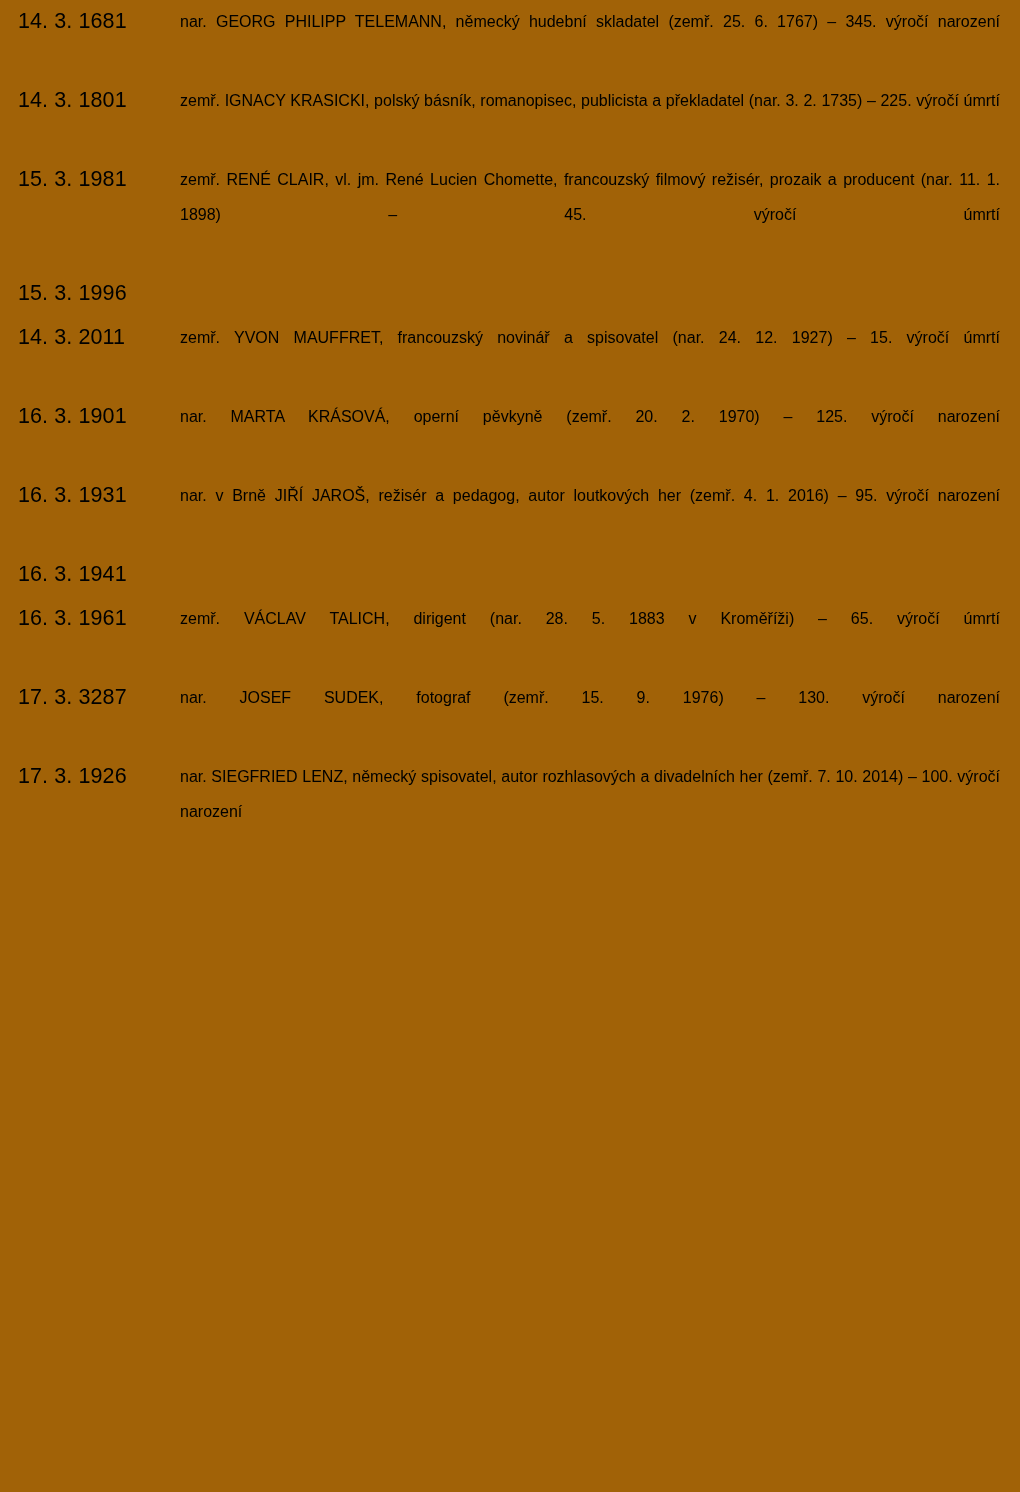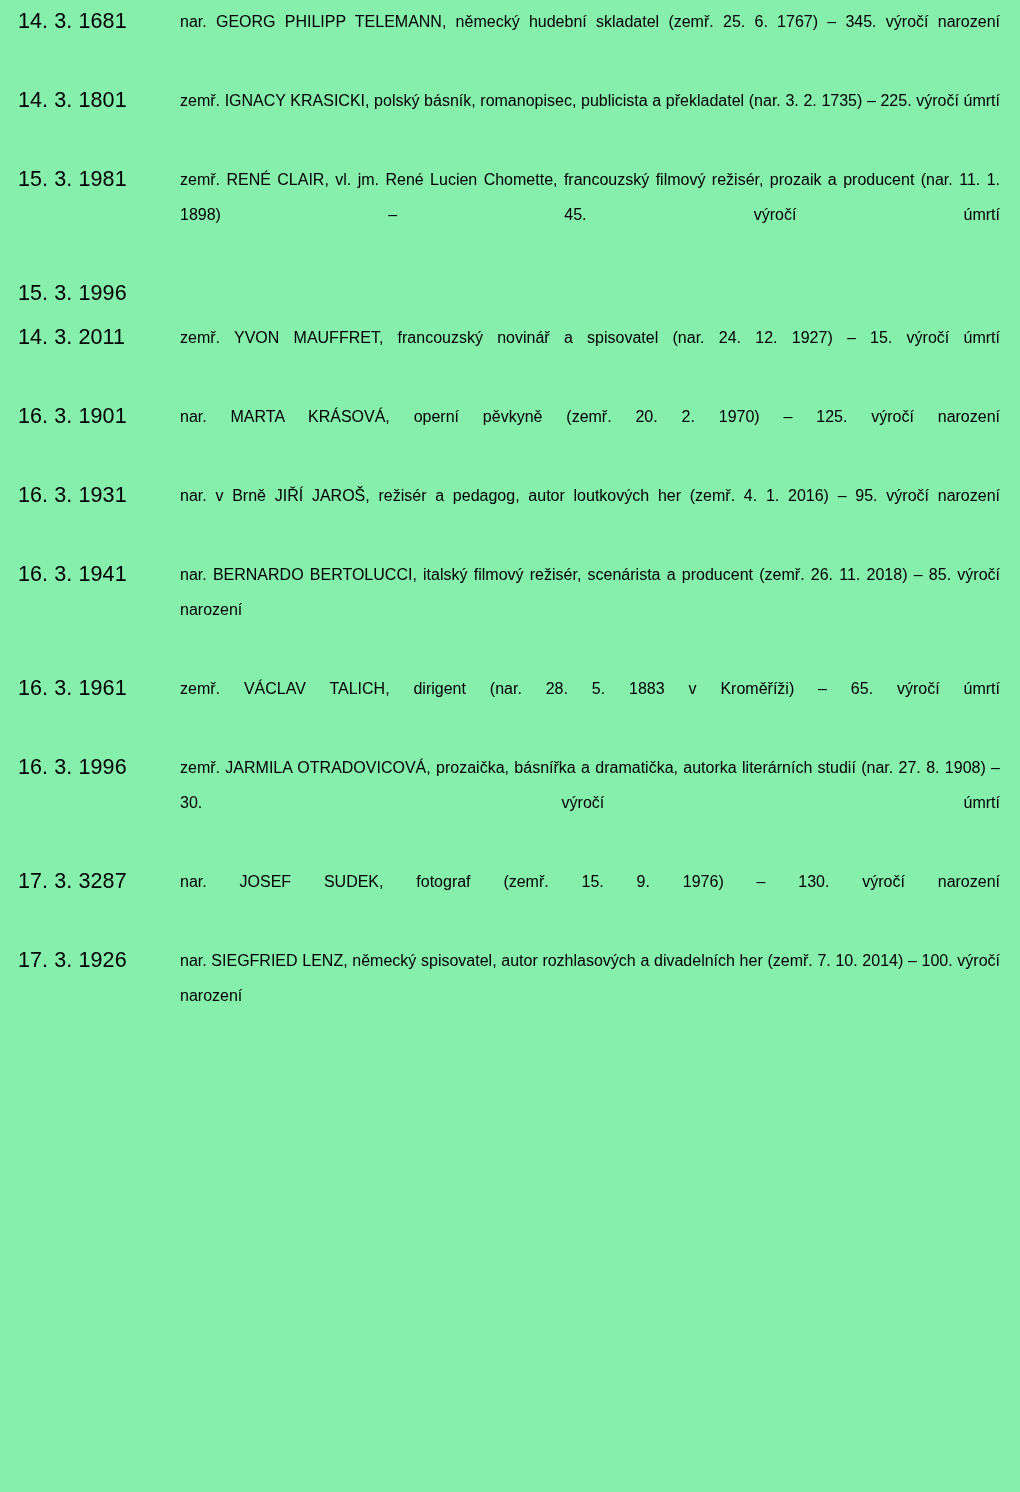--- a/index.html
+++ b/index.html
@@ -13,21 +13,21 @@
     height: 1492px;
     font-family: "Liberation Sans", sans-serif;
     color: #000000;
     -webkit-font-smoothing: antialiased;
   }
   .page {
     box-sizing: border-box;
     width: 1020px;
     height: 1492px;
     padding: 4px 8px 0 18px;
-    background: #86efac;
+    background: #a16207;
   }
   .anniversary-list {
     display: block;
     width: 982px;
   }
   .entry {
     display: flex;
     align-items: flex-start;
     width: 100%;
     margin: 0 0 9px 0;
@@ -84,29 +84,24 @@
       <div class="entry">
         <div class="entry-date">16. 3. 1901</div>
         <div class="entry-text">nar. MARTA KRÁSOVÁ, operní pěvkyně (zemř. 20. 2. 1970) – 125. výročí narození</div>
       </div>
       <div class="entry">
         <div class="entry-date">16. 3. 1931</div>
         <div class="entry-text">nar. v Brně JIŘÍ JAROŠ, režisér a pedagog, autor loutkových her (zemř. 4. 1. 2016) – 95. výročí narození</div>
       </div>
       <div class="entry">
         <div class="entry-date">16. 3. 1941</div>
-        <div class="entry-text">nar. BERNARDO BERTOLUCCI, italský filmový režisér, scenárista a producent (zemř. 26. 11. 2018) – 85. výročí narození</div>
       </div>
       <div class="entry">
         <div class="entry-date">16. 3. 1961</div>
         <div class="entry-text">zemř. VÁCLAV TALICH, dirigent (nar. 28. 5. 1883 v Kroměříži) – 65. výročí úmrtí</div>
-      </div>
-      <div class="entry">
-        <div class="entry-date">16. 3. 1996</div>
-        <div class="entry-text">zemř. JARMILA OTRADOVICOVÁ, prozaička, básnířka a dramatička, autorka literárních studií (nar. 27. 8. 1908) – 30. výročí úmrtí</div>
       </div>
       <div class="entry">
         <div class="entry-date">17. 3. 3287</div>
         <div class="entry-text">nar. JOSEF SUDEK, fotograf (zemř. 15. 9. 1976) – 130. výročí narození</div>
       </div>
       <div class="entry">
         <div class="entry-date">17. 3. 1926</div>
         <div class="entry-text">nar. SIEGFRIED LENZ, německý spisovatel, autor rozhlasových a divadelních her (zemř. 7. 10. 2014) – 100. výročí narození</div>
       </div>
     </div>

